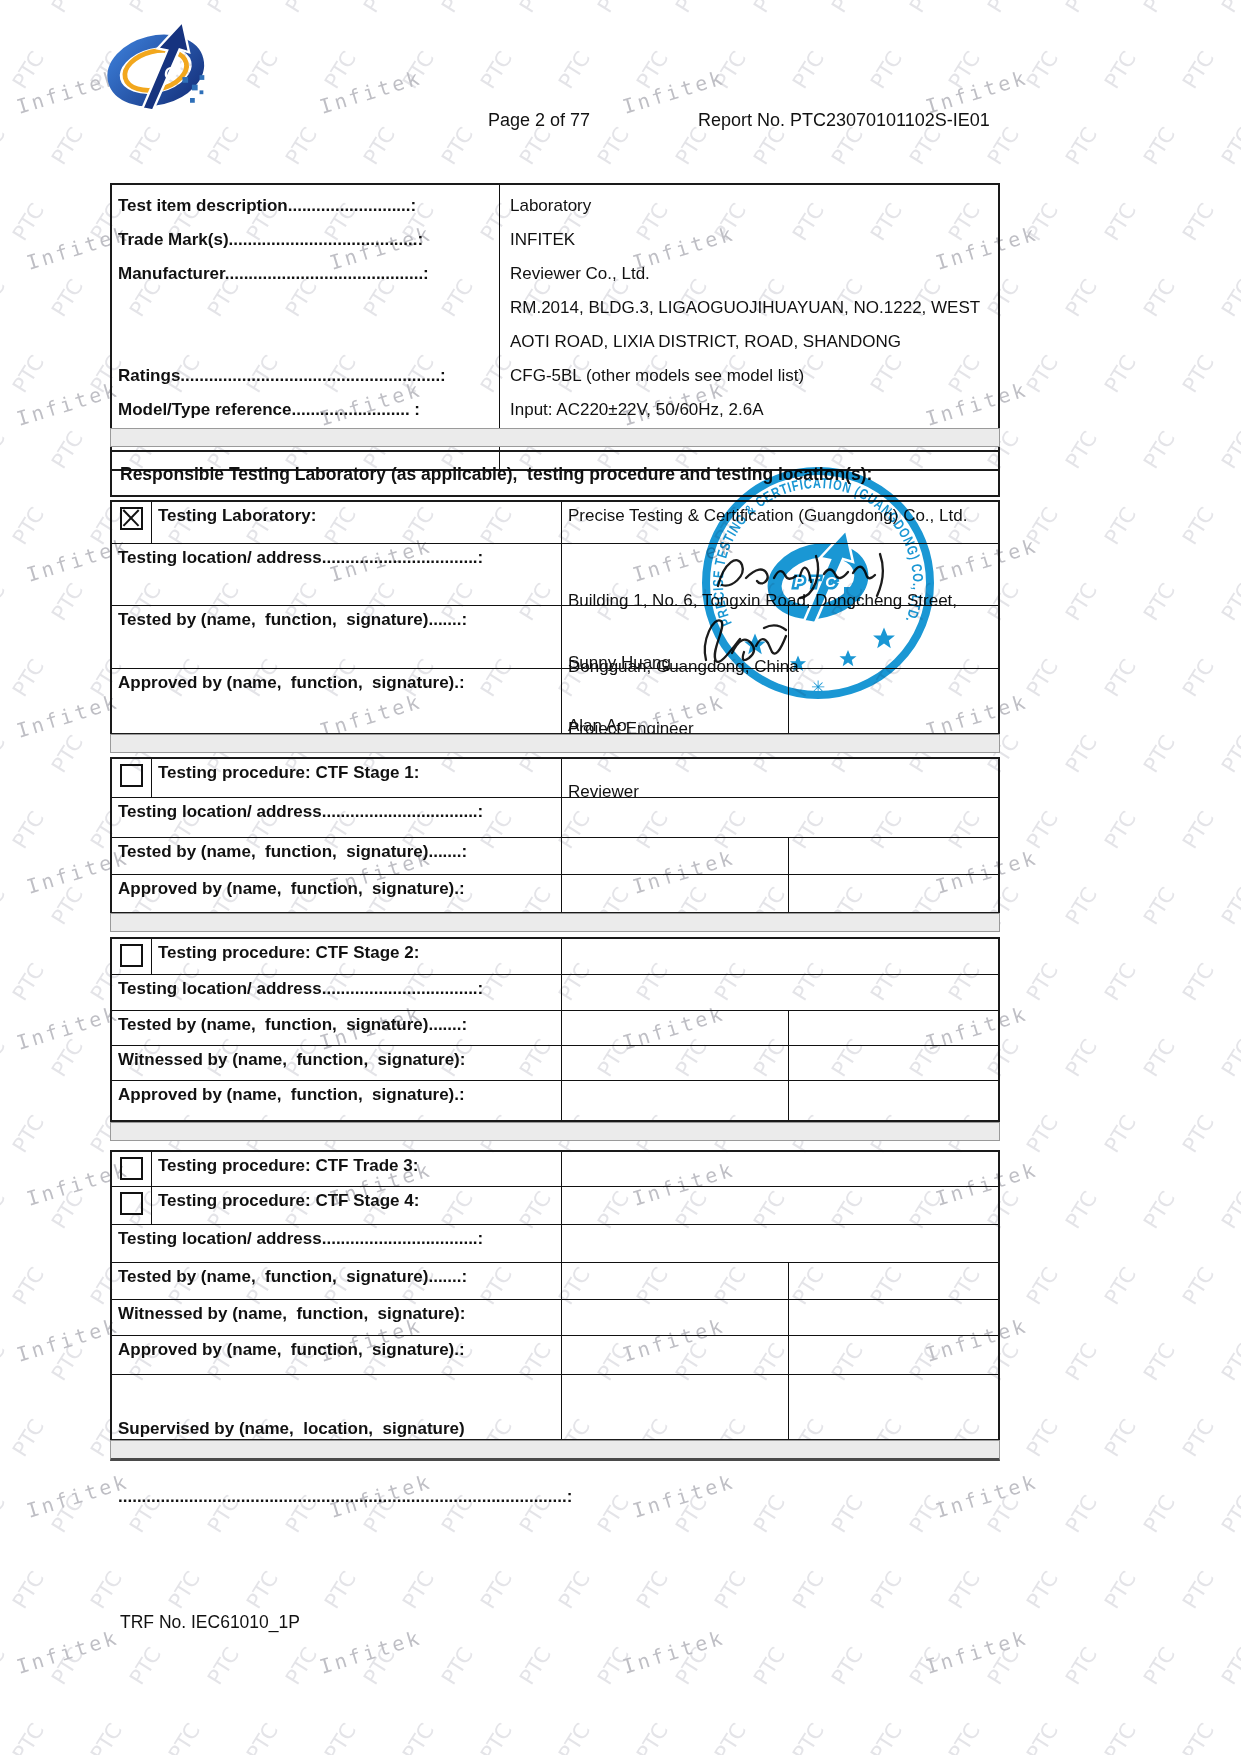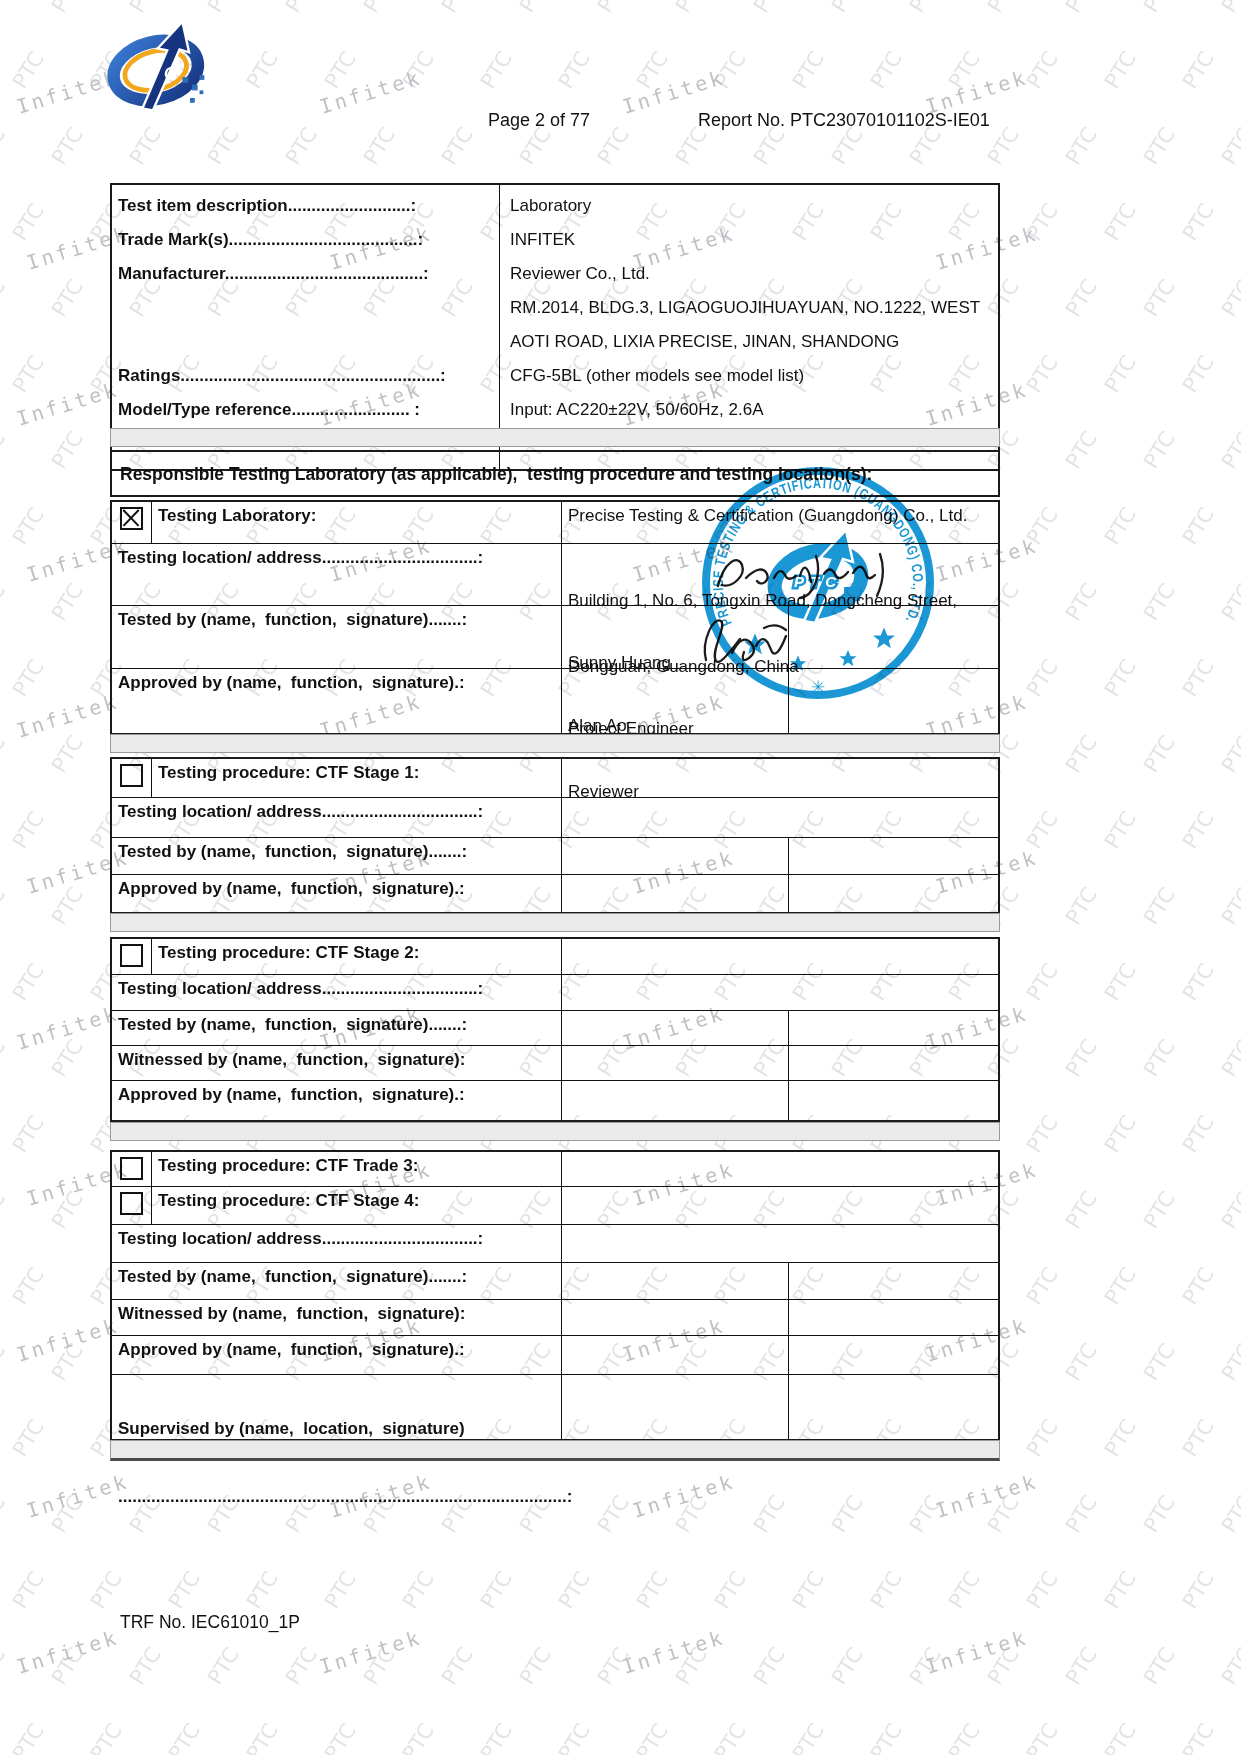--- a/index.html
+++ b/index.html
@@ -539,21 +539,21 @@
     <div class="iline"></div>
     <div class="iline"></div>
     <div class="iline">Ratings.......................................................:</div>
     <div class="iline">Model/Type reference......................... :</div>
   </div>
   <div class="colR">
     <div class="iline">Laboratory</div>
     <div class="iline">INFITEK</div>
     <div class="iline">Reviewer Co., Ltd.</div>
     <div class="iline">RM.2014, BLDG.3, LIGAOGUOJIHUAYUAN, NO.1222, WEST</div>
-    <div class="iline">AOTI ROAD, LIXIA PRECISE, JINAN, SHANDONG</div>
+    <div class="iline">AOTI ROAD, LIXIA DISTRICT, ROAD, SHANDONG</div>
     <div class="iline">CFG-5BL (other models see model list)</div>
     <div class="iline">Input: AC220±22V, 50/60Hz, 2.6A</div>
   </div>
 </div>
 
 <div class="band" style="top:428px;"></div>
 
 <div class="tbox" style="top:450px;height:47px;">
   <div class="sec-title">Responsible Testing Laboratory (as applicable),  testing procedure and testing location(s):</div>
 </div>

